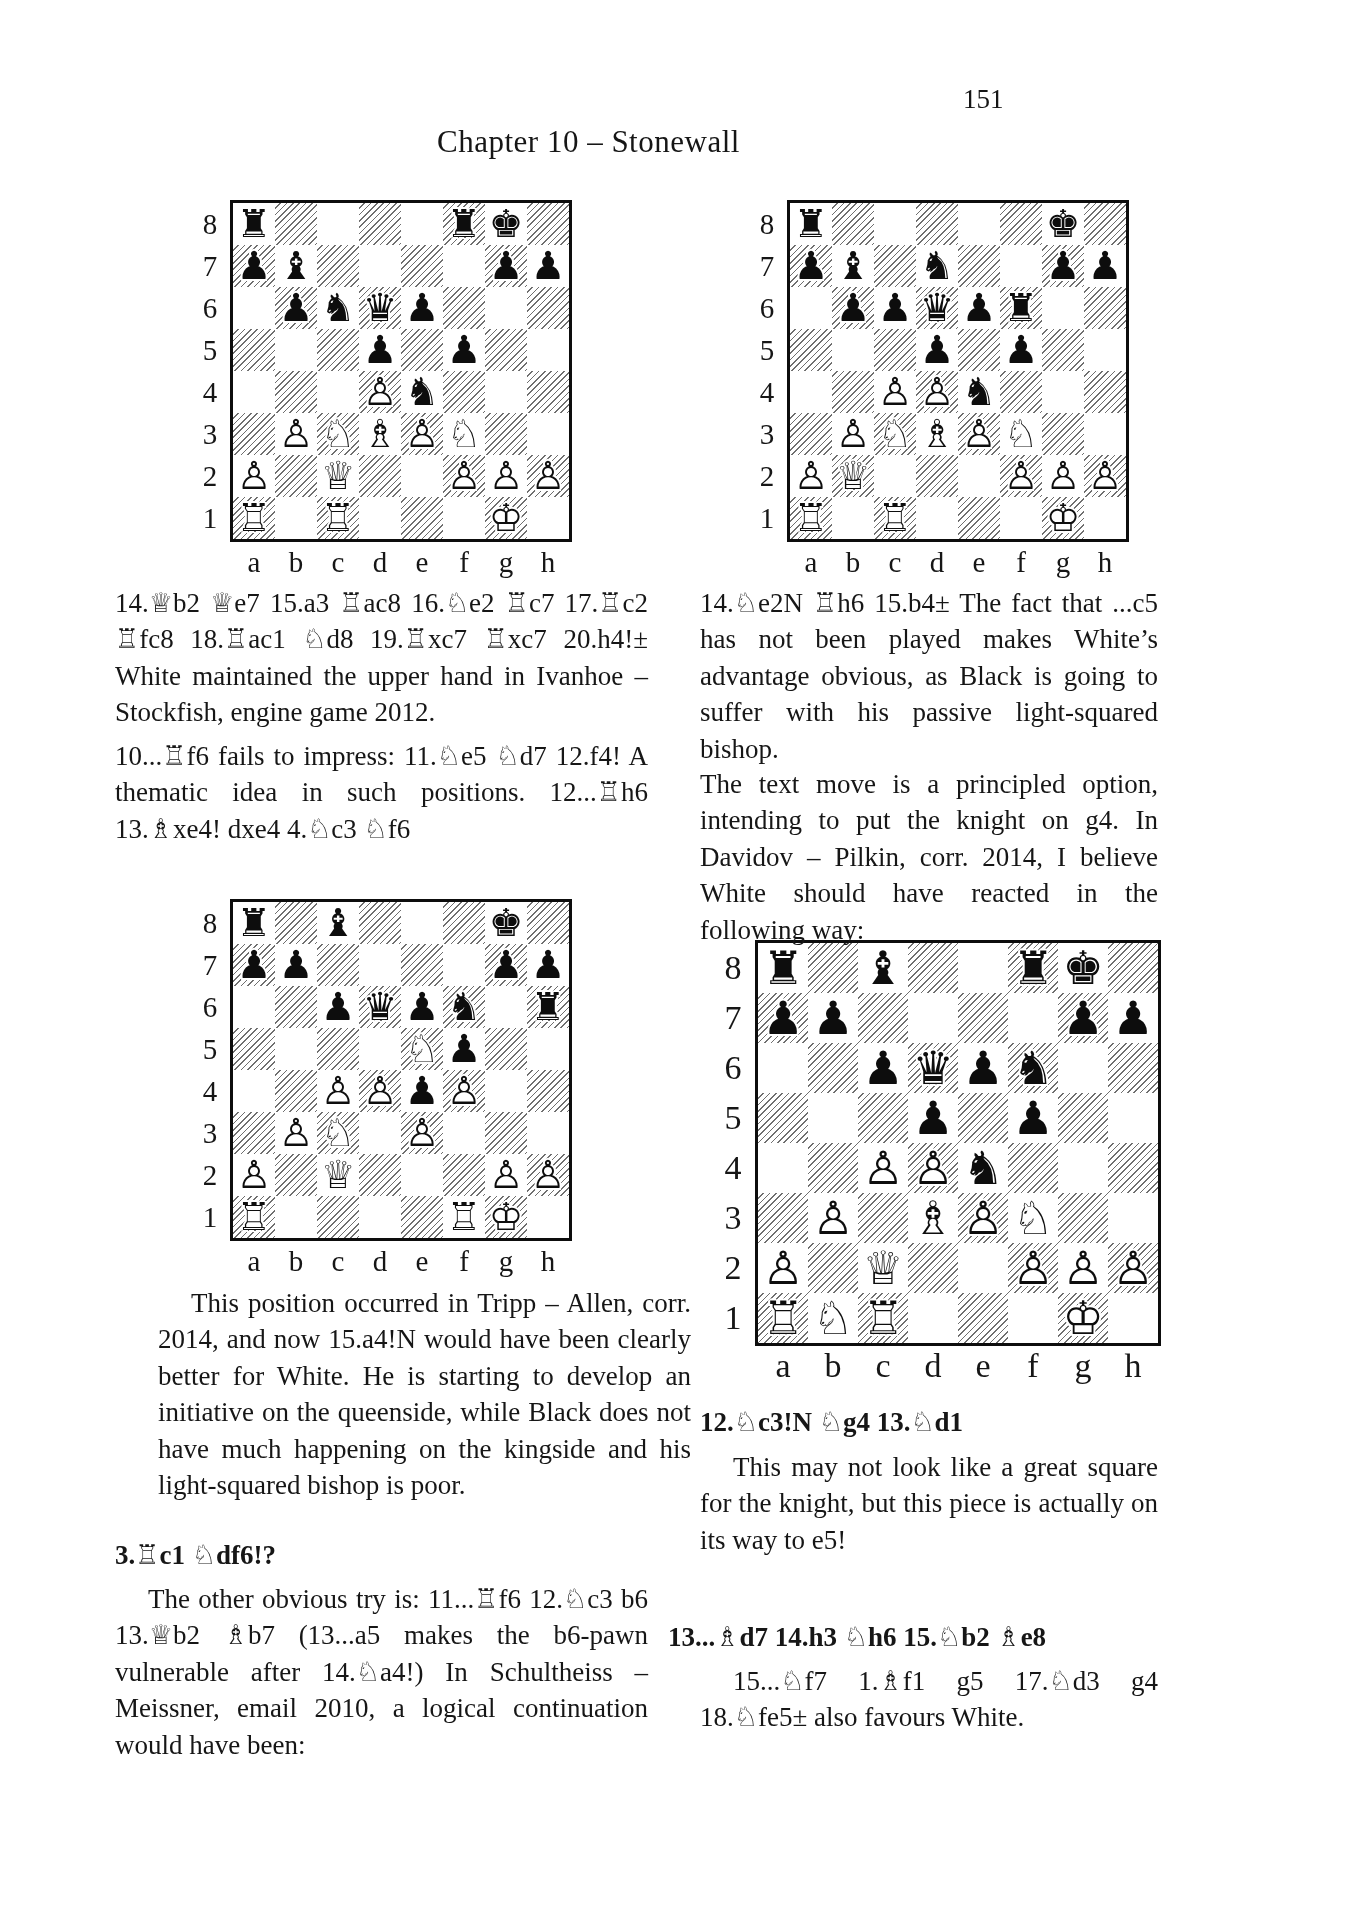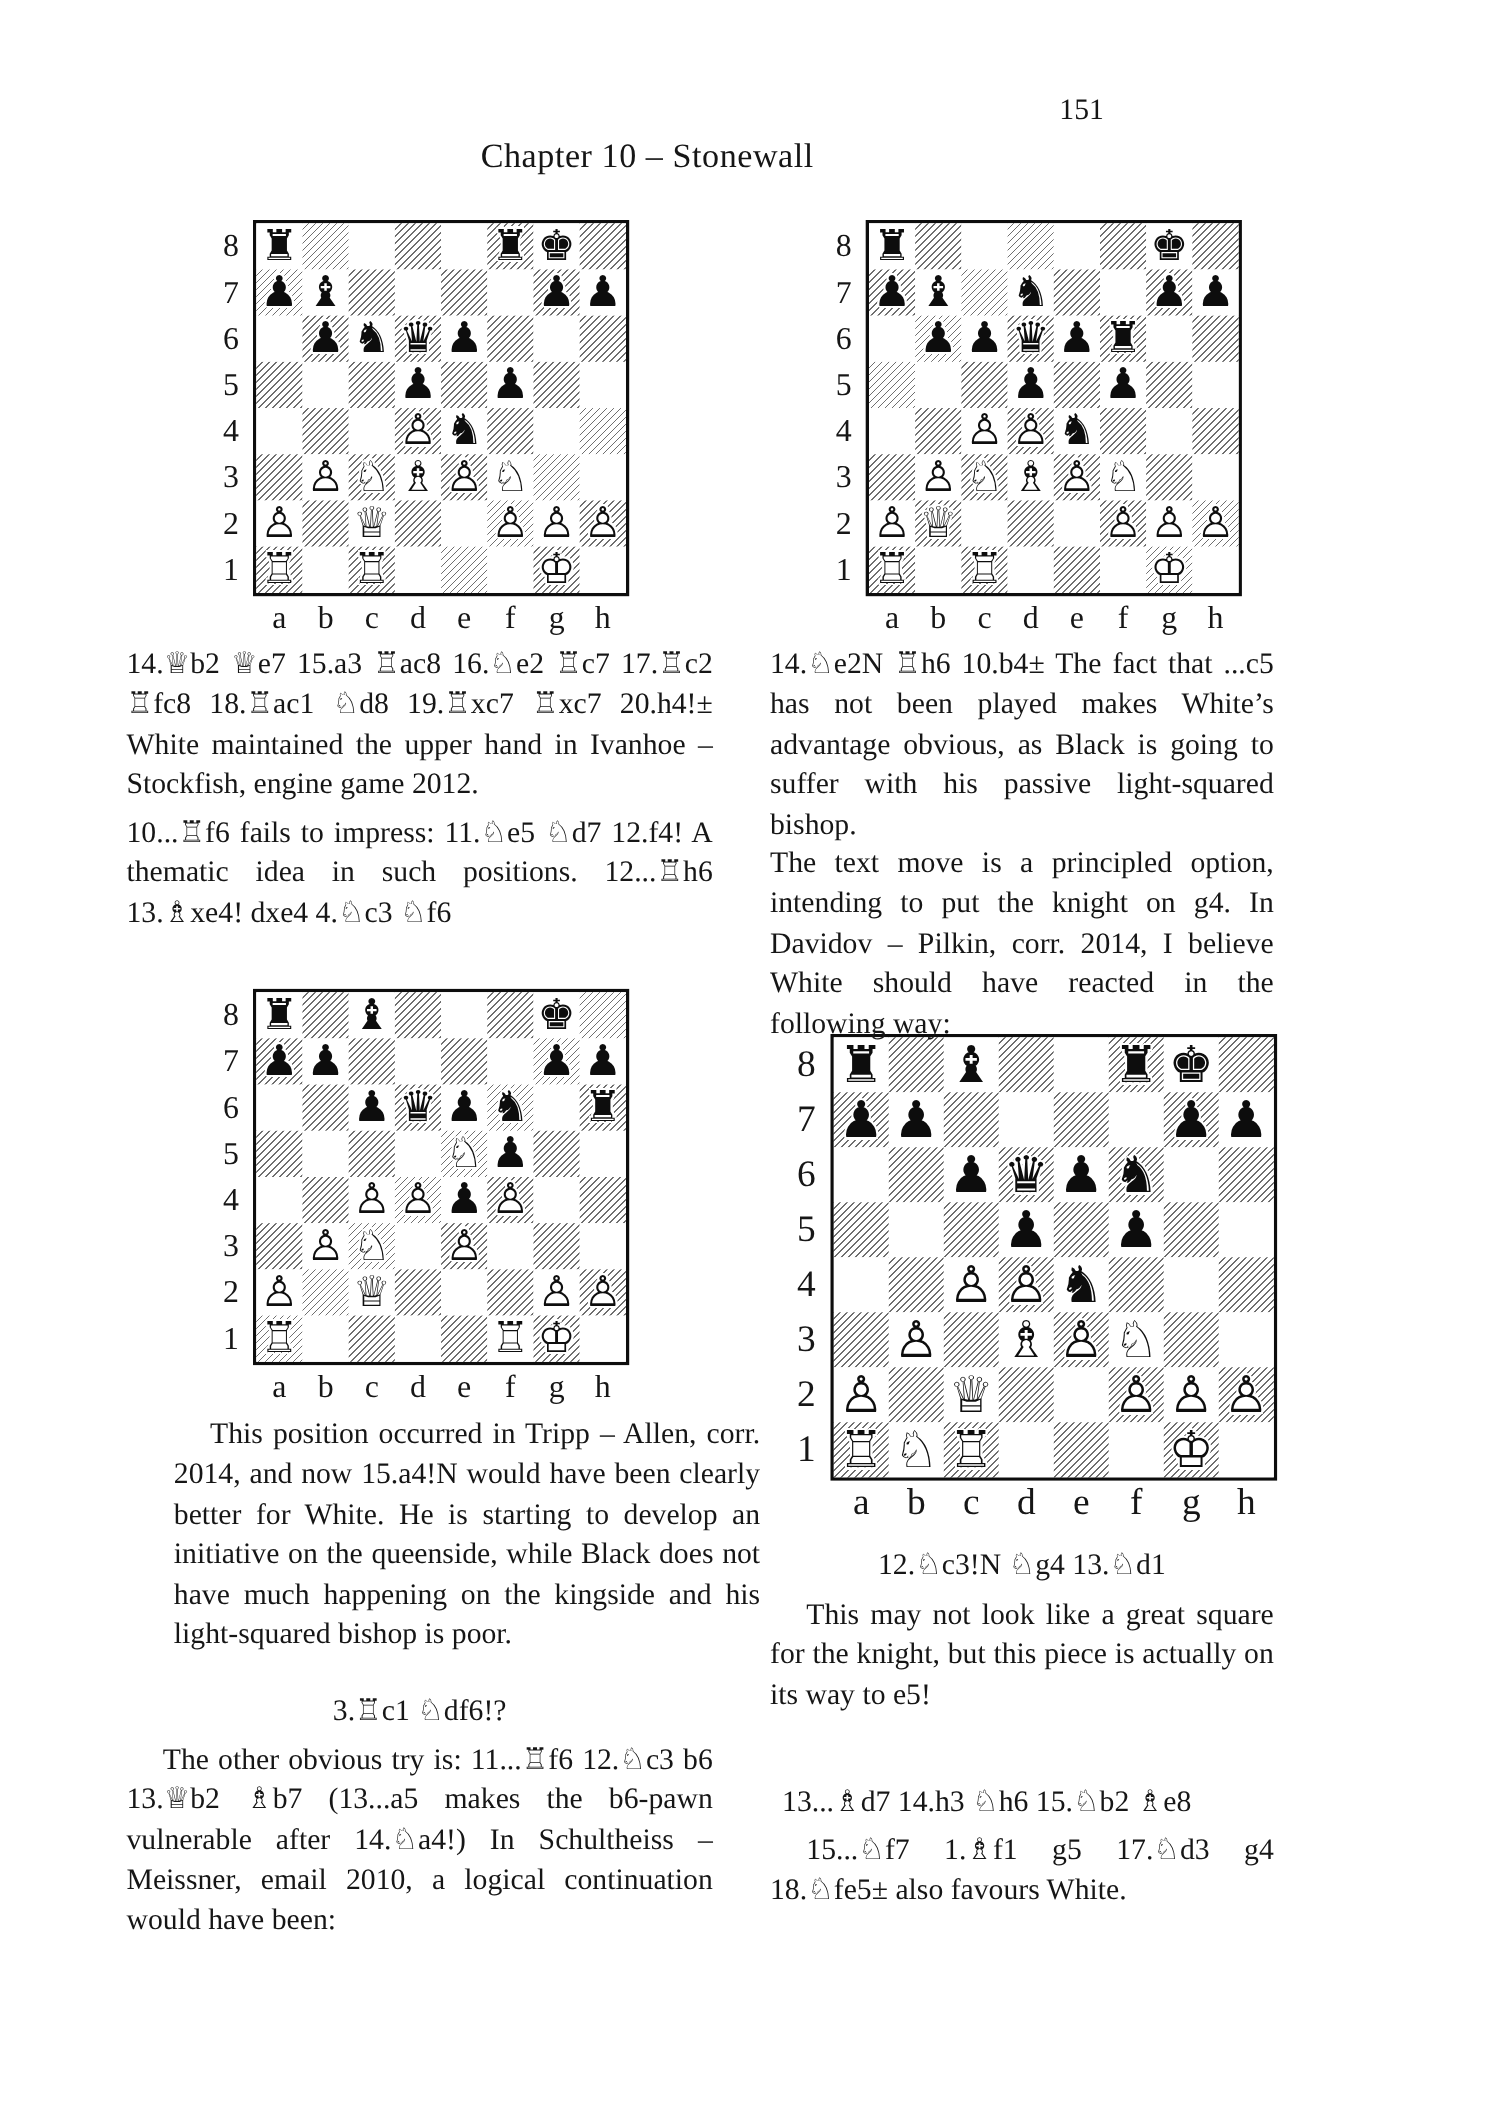--- a/index.html
+++ b/index.html
@@ -3,21 +3,21 @@
 <meta charset="utf-8">
 <style>
   html,body{margin:0;padding:0;background:#e8e8e8;}
   .page{position:relative;width:1354px;height:1921px;background:#ffffff;overflow:hidden;
         font-family:"Liberation Serif","DejaVu Sans",serif;color:#161616;}
   .hdr{position:absolute;top:84px;left:437px;font-size:31px;letter-spacing:.5px;margin-top:40px;}
   .pagenum{position:absolute;top:84px;left:963px;font-size:27px;}
   .txt{position:absolute;font-size:27px;line-height:36.4px;text-align:justify;
        font-family:"Liberation Serif","DejaVu Sans",serif;}
   .indent{text-indent:33px;}
-  .bold{font-weight:normal;text-align:center;}
+  .bold{font-weight:bold;text-align:left;}
 
   
   .diagram{position:absolute;display:grid;grid-template-columns:var(--lw) max-content;}
   .ranks{grid-row:1;grid-column:1;display:grid;grid-template-rows:repeat(8,var(--sq));
          align-items:center;justify-items:center;font-size:var(--lf);padding-top:3px;}
   .boardwrap{grid-row:1;grid-column:2;}
   .board{display:grid;grid-template-columns:repeat(8,var(--sq));grid-template-rows:repeat(8,var(--sq));
          border:3px solid #0d0d0d;}
   .files{grid-row:2;grid-column:2;display:grid;grid-template-columns:repeat(8,var(--sq));
          justify-items:center;align-items:center;font-size:var(--lf);height:40px;padding-left:3px;}
@@ -983,20 +983,20 @@
         <span>h</span>
       </div>
   </div>
 
   <div class="txt" style="left:115px;top:585px;width:533px;">14.♕b2 ♕e7 15.a3 ♖ac8 16.♘e2 ♖c7 17.♖c2 ♖fc8 18.♖ac1 ♘d8 19.♖xc7 ♖xc7 20.h4!± White maintained the upper hand in Ivanhoe – Stockfish, engine game 2012.</div>
   <div class="txt" style="left:115px;top:738px;width:533px;">10...♖f6 fails to impress: 11.♘e5 ♘d7 12.f4! A thematic idea in such positions. 12...♖h6 13.♗xe4! dxe4 4.♘c3 ♘f6</div>
   <div class="txt indent" style="left:115px;top:1285px;width:533px;margin-left:43px;">This position occurred in Tripp – Allen, corr. 2014, and now 15.a4!N would have been clearly better for White. He is starting to develop an initiative on the queenside, while Black does not have much happening on the kingside and his light-squared bishop is poor.</div>
   <div class="txt bold" style="left:115px;top:1537px;width:533px;">3.♖c1 ♘df6!?</div>
   <div class="txt indent" style="left:115px;top:1581px;width:533px;">The other obvious try is: 11...♖f6 12.♘c3 b6 13.♕b2 ♗b7 (13...a5 makes the b6-pawn vulnerable after 14.♘a4!) In Schultheiss – Meissner, email 2010, a logical continuation would have been:</div>
 
-  <div class="txt" style="left:700px;top:585px;width:458px;">14.♘e2N ♖h6 10.b4± The fact that ...c5 has not been played makes White’s advantage obvious, as Black is going to suffer with his passive light-squared bishop.</div>
+  <div class="txt" style="left:700px;top:585px;width:458px;">14.♘e2N ♖h6 15.b4± The fact that ...c5 has not been played makes White’s advantage obvious, as Black is going to suffer with his passive light-squared bishop.</div>
   <div class="txt" style="left:700px;top:766px;width:458px;">The text move is a principled option, intending to put the knight on g4. In Davidov – Pilkin, corr. 2014, I believe White should have reacted in the following way:</div>
   <div class="txt bold" style="left:700px;top:1404px;width:458px;">12.♘c3!N ♘g4 13.♘d1</div>
   <div class="txt indent" style="left:700px;top:1449px;width:458px;">This may not look like a great square for the knight, but this piece is actually on its way to e5!</div>
   <div class="txt bold" style="left:668px;top:1619px;width:458px;">13...♗d7 14.h3 ♘h6 15.♘b2 ♗e8</div>
   <div class="txt indent" style="left:700px;top:1663px;width:458px;">15...♘f7 1.♗f1 g5 17.♘d3 g4 18.♘fe5± also favours White.</div>
 
 </div>
 
 </body></html>

